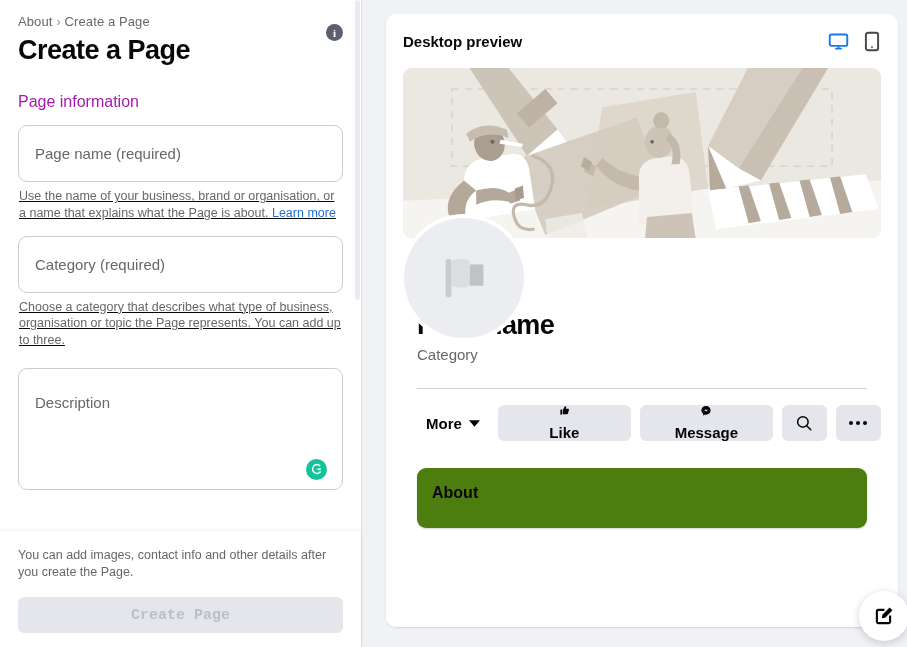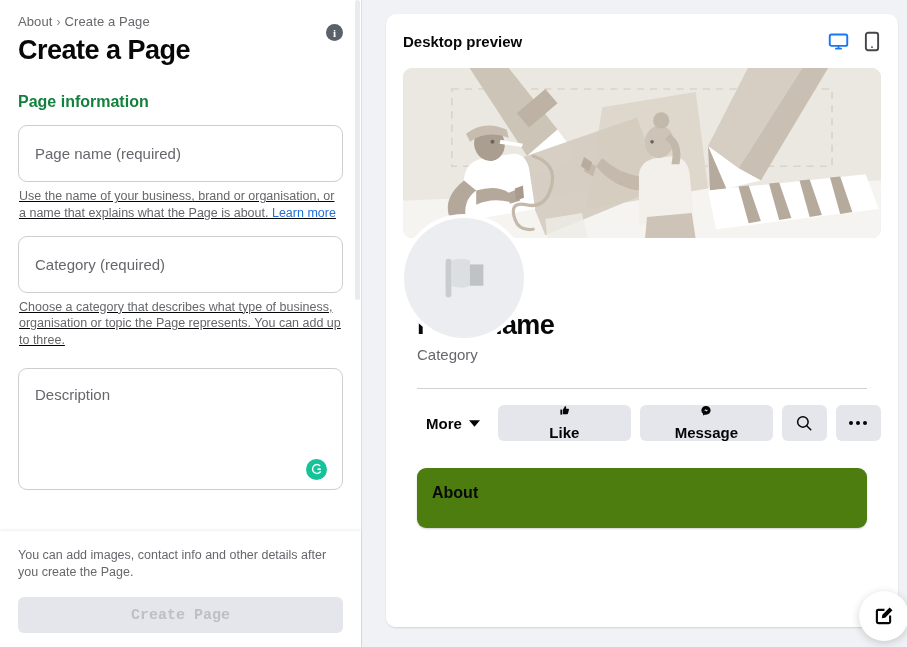--- a/index.html
+++ b/index.html
@@ -42,41 +42,41 @@
   .info-icon {
     position: absolute; top: 24px; right: 18px;
     width: 17px; height: 17px; border-radius: 50%;
     background: #5b616b;
     display: flex; align-items: center; justify-content: center;
     color: #ffffff; font-size: 11px; font-weight: bold;
     font-family: "Liberation Serif", serif;
     cursor: pointer;
   }
   .section-title {
-    font-size: 16px; font-weight: bold; margin-top: 27px; color: #15803d;
+    font-size: 16px; font-weight: normal; margin-top: 27px; color: #a21caf;
   }
   .field { margin-top: 14px; text-decoration: underline; }
   .text-input {
     width: 100%; height: 57px;
     border: 1px solid #ccced2; border-radius: 9px;
     background: #fff; padding: 0 16px;
     font-size: 15px; font-family: "Liberation Sans", sans-serif;
     color: #050505; outline: none;
   }
   .text-input::placeholder { color: #65676b; opacity: 1; }
   .helper {
     font-size: 12.5px; color: #65676b; line-height: 1.33;
     margin-top: 6px; padding: 0 1px;
   }
   .helper .link { color: #216fdb; text-decoration: none; cursor: pointer; }
   .textarea-wrap { position: relative; margin-top: 19px; }
   .text-area {
     width: 100%; height: 122px;
     border: 1px solid #ccced2; border-radius: 9px;
-    background: #fff; padding: 16px 16px;
+    background: #fff; padding: 24px 16px;
     font-size: 15px; font-family: "Liberation Sans", sans-serif;
     color: #050505; outline: none; resize: none; line-height: 1.3;
   }
   .text-area::placeholder { color: #65676b; opacity: 1; }
   .grammarly {
     position: absolute; right: 16px; bottom: 14px;
     width: 21px; height: 21px; border-radius: 50%;
     background: #15c39a; display: flex; align-items: center; justify-content: center;
     cursor: pointer;
   }

